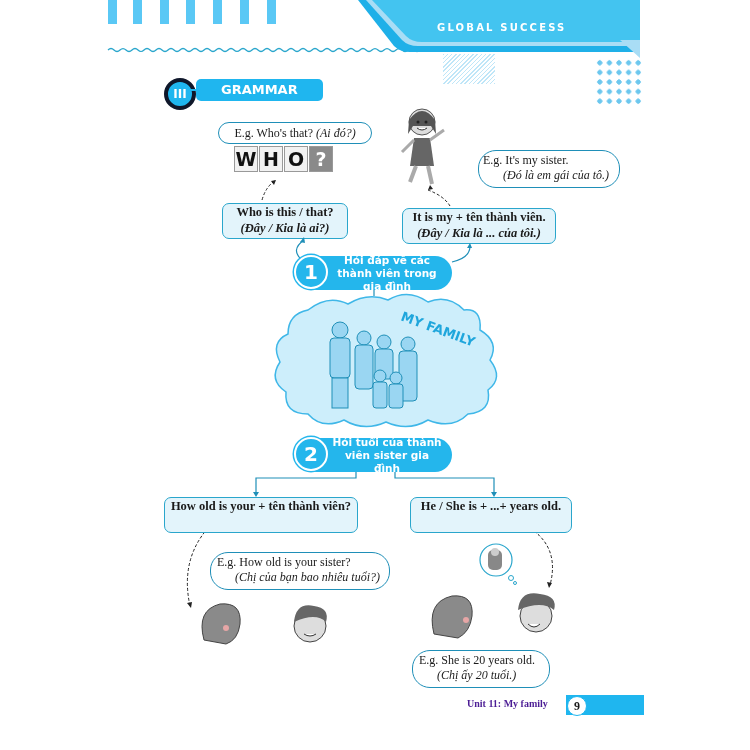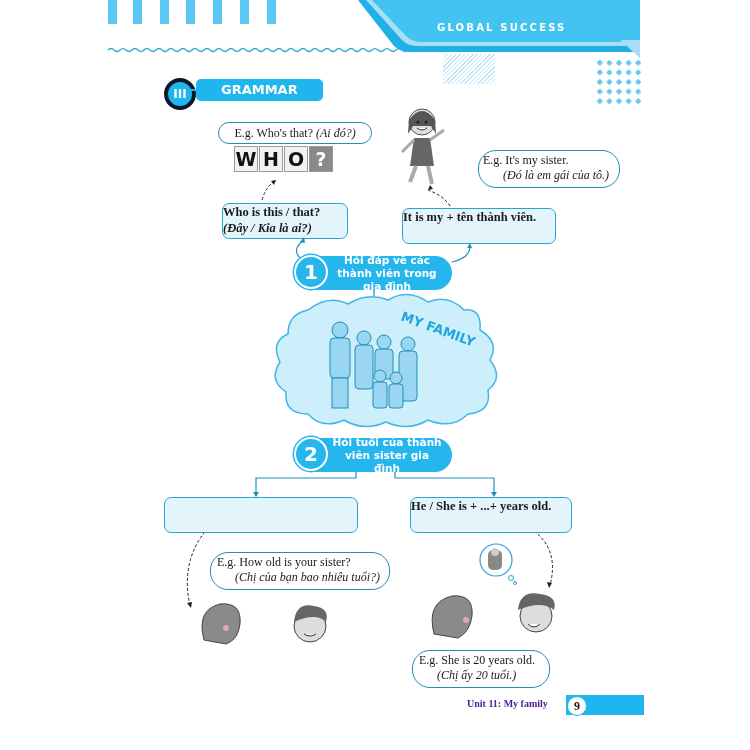--- a/index.html
+++ b/index.html
@@ -10,21 +10,21 @@
   .wave{position:absolute;left:108px;top:46px;width:310px;height:8px;}
   .banner{position:absolute;left:0;top:0;width:750px;height:70px;}
   .brand{position:absolute;left:437px;top:22px;font-family:"DejaVu Sans",sans-serif;font-weight:bold;font-size:10px;letter-spacing:2.2px;color:#fff;}
   .hatch{position:absolute;left:443px;top:54px;width:52px;height:30px;background:repeating-linear-gradient(135deg,#bfe6f8 0 1px,transparent 1px 3px);}
   .dots{position:absolute;left:595px;top:58px;width:48px;height:48px;background-image:radial-gradient(circle,#6cc7ee 2.4px,transparent 2.6px);background-size:9.6px 9.6px;}
   
   .sec-num{position:absolute;left:164px;top:78px;width:24px;height:24px;border-radius:50%;background:#1fb6ef;color:#fff;font-family:"DejaVu Sans",sans-serif;font-weight:bold;font-size:12px;text-align:center;line-height:24px;border:4px solid #0f172a;}
   .sec-link{position:absolute;left:189px;top:89px;width:8px;height:2px;background:#1fb6ef;}
   .sec-title{position:absolute;left:196px;top:79px;height:22px;padding:0 25px;border-radius:5px;background:#1fb6ef;color:#fff;font-family:"DejaVu Sans",sans-serif;font-weight:bold;font-size:13px;line-height:22px;}
   
-  .rbox{position:absolute;border:1.5px solid #2aa6cc;border-radius:7px;background:#e3f4fb;text-align:left;font-size:12.5px;line-height:16px;font-weight:bold;}
+  .rbox{position:absolute;border:1.5px solid #2aa6cc;border-radius:7px;background:#e3f4fb;text-align:center;font-size:12.5px;line-height:16px;font-weight:bold;}
   .rbox i{display:block;}
   .bubble{position:absolute;border:1.6px solid #1f8fb8;border-radius:18px;background:#fff;font-size:12px;line-height:15px;}
   .bubble i{display:block;}
   .pill{position:absolute;height:34px;border-radius:17px;background:#24b6ec;color:#fff;font-family:"DejaVu Sans",sans-serif;font-weight:bold;font-size:10.5px;line-height:13px;text-align:center;display:flex;align-items:center;justify-content:center;}
   .pill-num{position:absolute;width:30px;height:30px;border-radius:50%;background:#24b6ec;border:2.5px solid #fff;box-shadow:0 0 0 1.5px #24b6ec;color:#fff;font-family:"DejaVu Sans",sans-serif;font-weight:bold;font-size:20px;text-align:center;line-height:30px;}
   .who{position:absolute;left:234px;top:146px;display:flex;gap:1px;}
   .who span{display:inline-block;width:22px;height:24px;background:#f2f2f2;border:1px solid #999;font-family:"DejaVu Sans",sans-serif;font-weight:bold;font-size:19px;line-height:24px;text-align:center;color:#111;}
   .who span.q{background:#8a8a8a;color:#fff;}
   .footer-label{position:absolute;left:467px;top:698px;font-weight:bold;font-size:10px;color:#4c1d95;}
   .page-tab{position:absolute;left:566px;top:695px;width:78px;height:20px;background:#1fb6ef;}
@@ -90,20 +90,21 @@
   <i style="padding-left:20px">(Đó là em gái của tô.)</i>
 </div>
 
 <div class="rbox" style="left:222px;top:203px;width:124px;height:34px;">
   <span>Who is this / that?</span>
   <i>(Đây / Kia là ai?)</i>
 </div>
 
 <div class="rbox" style="left:402px;top:208px;width:152px;height:34px;">
   <span>It is my + tên thành viên.</span>
+  <i>(Đây / Kia là ... của tôi.)</i>
 </div>
 
 <svg class="abs" style="left:0;top:0;width:750px;height:750px;pointer-events:none">
   <path d="M262 200 Q266 186 276 180" fill="none" stroke="#222" stroke-width="1" stroke-dasharray="3 2"></path>
   <path d="M276 180 l-5 1 l3 4 z" fill="#222"></path>
   <path d="M450 206 Q444 196 428 190" fill="none" stroke="#222" stroke-width="1" stroke-dasharray="3 2"></path>
   <path d="M428 190 l2 -5 l3 4 z" fill="#222"></path>
   <path d="M302 260 Q290 250 304 240" fill="none" stroke="#1f8fb8" stroke-width="1.2"></path>
   <path d="M304 237 l-4 5 l5 1 z" fill="#1f8fb8"></path>
   <path d="M452 262 Q470 258 470 246" fill="none" stroke="#1f8fb8" stroke-width="1.2"></path>
@@ -144,20 +145,21 @@
   </g>
   <text x="132" y="30" transform="rotate(20 132 30)" font-family="DejaVu Sans, sans-serif" font-weight="bold" font-size="13" fill="#1fa6dc">MY FAMILY</text>
 </svg>
 
 <div class="pill" style="left:300px;top:438px;width:152px;padding-left:22px;box-sizing:border-box;">
   <span style="width:110px;">Hỏi tuổi của thành viên sister gia đình</span>
 </div>
 <div class="pill-num" style="left:294px;top:437px;">2</div>
 
 <div class="rbox" style="left:164px;top:497px;width:192px;height:34px;">
+  <span>How old is your + tên thành viên?</span>
 </div>
 <div class="rbox" style="left:410px;top:497px;width:160px;height:34px;">
   <span>He / She is + ...+ years old.</span>
 </div>
 
 <div class="bubble" style="left:210px;top:552px;width:172px;height:34px;padding:2px 0 0 6px;">
   <span>E.g. How old is your sister?</span>
   <i style="padding-left:18px">(Chị của bạn bao nhiêu tuổi?)</i>
 </div>
 

